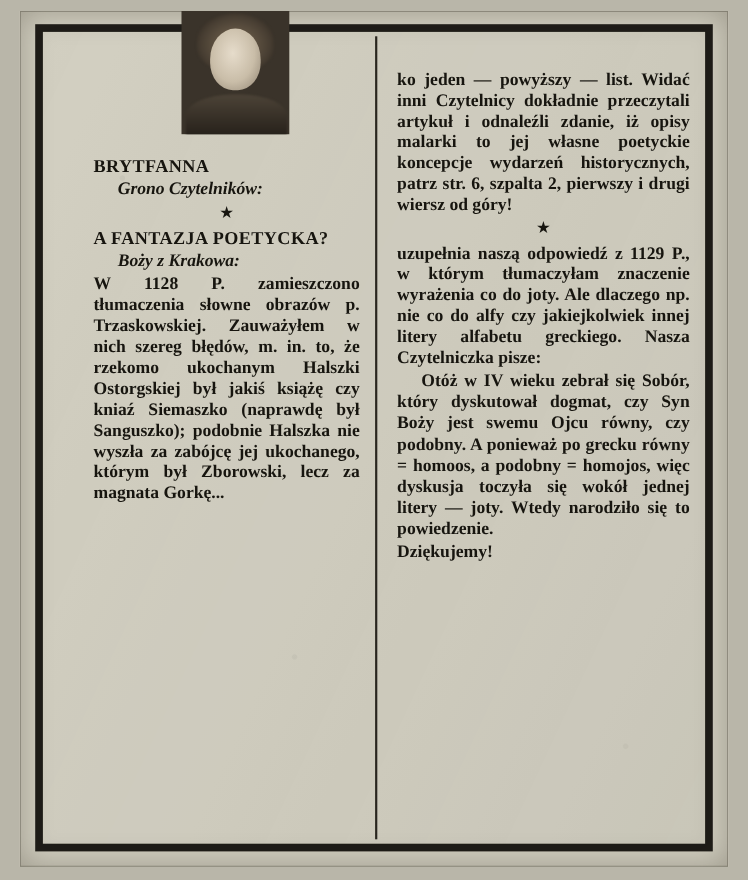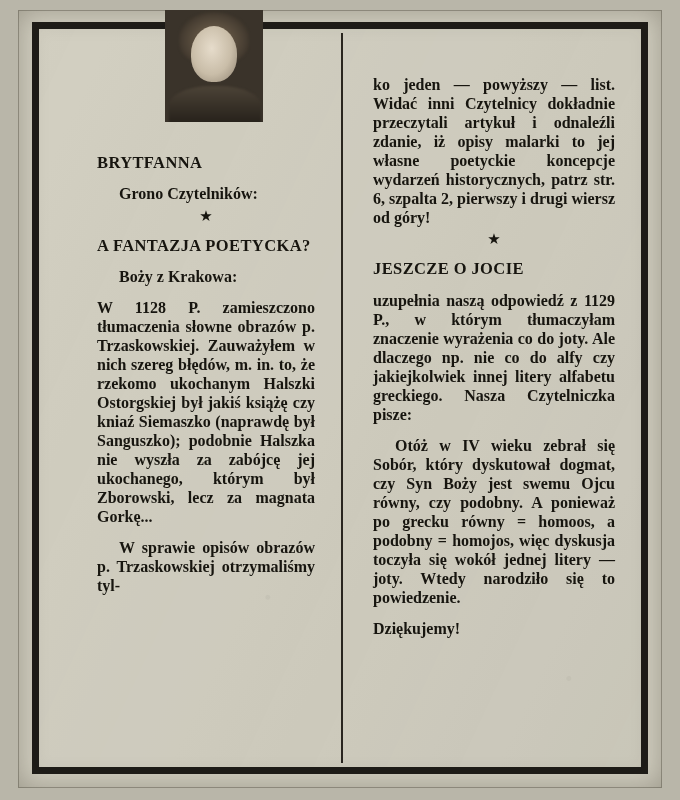--- a/index.html
+++ b/index.html
@@ -115,21 +115,21 @@
     padding-top: 108px;
   }
   .col-right {
     width: 50%;
     padding: 0 4px 0 18px;
     padding-top: 30px;
     border-left: 2px solid #2a261f;
   }
 
   p, h3, .txt {
-    margin: 12px;
+    margin: 0;
     color: #17150f;
   }
 
   .head {
     font-family: Liberation Serif, serif;
     font-weight: bold;
     font-size: 16.5px;
     letter-spacing: 0.4px;
     line-height: 1.18;
     text-transform: uppercase;
@@ -140,21 +140,21 @@
     font-family: "Liberation Serif", serif;
     font-weight: bold;
     font-size: 16px;
     line-height: 1.19;
     text-align: justify;
     text-justify: inter-word;
     margin-bottom: 2px;
     color: #17150f;
   }
   .para.indent { text-indent: 22px; }
-  .it { }
+  .it { font-style: italic; }
 
   .star {
     text-align: center;
     font-size: 15px;
     line-height: 1;
     margin: 5px 0 5px 0;
     color: #17150f;
   }
 
   
@@ -188,27 +188,25 @@
 
         <div class="cols">
 
           <div class="col col-left">
             <h3 class="head">BRYTFANNA</h3>
             <p class="para indent it">Grono Czytelników:</p>
             <div class="star">★</div>
             <h3 class="head">A FANTAZJA POETYCKA?</h3>
             <p class="para indent it">Boży z Krakowa:</p>
             <p class="para">W 1128 P. zamieszczono tłumaczenia słowne obrazów p. Trzaskowskiej. Zauważyłem w nich szereg błędów, m. in. to, że rzekomo ukochanym Halszki Ostorgskiej był jakiś książę czy kniaź Siemaszko (naprawdę był Sanguszko); podobnie Halszka nie wyszła za zabójcę jej ukochanego, którym był Zborowski, lecz za magnata Gorkę...</p>
-            <p class="para indent">W sprawie opisów obrazów p. Trzaskowskiej otrzymaliśmy tyl-</p>
           </div>
 
           <div class="col col-right">
             <p class="para">ko jeden — powyższy — list. Widać inni Czytelnicy dokładnie przeczytali artykuł i odnaleźli zdanie, iż opisy malarki to jej własne poetyckie koncepcje wydarzeń historycznych, patrz str. 6, szpalta 2, pierwszy i drugi wiersz od góry!</p>
             <div class="star">★</div>
-            <h3 class="head">JESZCZE O JOCIE</h3>
             <p class="para">uzupełnia naszą odpowiedź z 1129 P., w którym tłumaczyłam znaczenie wyrażenia co do joty. Ale dlaczego np. nie co do alfy czy jakiejkolwiek innej litery alfabetu greckiego. Nasza Czytelniczka pisze:</p>
             <p class="para indent">Otóż w IV wieku zebrał się Sobór, który dyskutował dogmat, czy Syn Boży jest swemu Ojcu równy, czy podobny. A ponieważ po grecku równy = homoos, a podobny = homojos, więc dyskusja toczyła się wokół jednej litery — joty. Wtedy narodziło się to powiedzenie.</p>
             <p class="para">Dziękujemy!</p>
           </div>
 
         </div>
 
         <div class="photo">
           <div class="body"></div>
           <div class="hair"></div>

